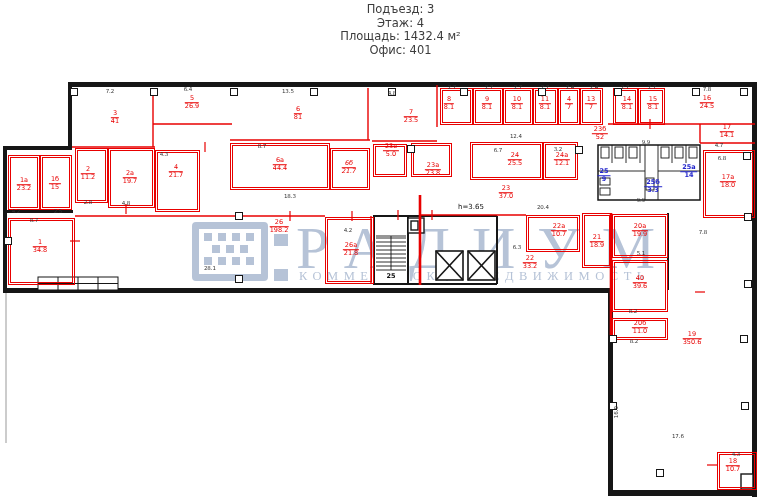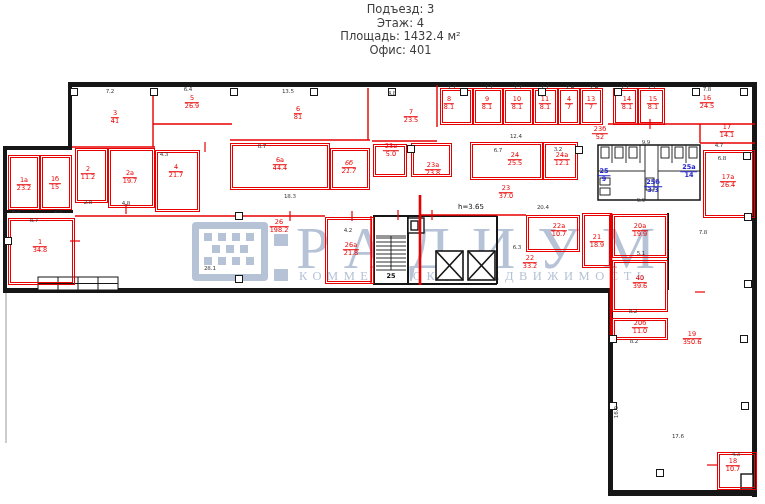--- a/index.html
+++ b/index.html
@@ -302,21 +302,21 @@
         <span class="num">16</span>
         <span class="area">24.5</span>
       </div>
       <div class="room-label" style="left: 727px; top: 132px;">
         <span class="num">17</span>
         <span class="area">14.1</span>
       </div>
       <div class="room-box" style="left: 703px; top: 150px; width: 52px; height: 68px;"></div>
       <div class="room-label" style="left: 728px; top: 182px;">
         <span class="num">17а</span>
-        <span class="area">26.4</span>
+        <span class="area">18.0</span>
       </div>
       <div class="room-box" style="left: 717px; top: 452px; width: 40px; height: 38px;"></div>
       <div class="room-label" style="left: 733px; top: 466px;">
         <span class="num">18</span>
         <span class="area">10.7</span>
       </div>
       <div class="room-label" style="left: 692px; top: 339px;">
         <span class="num">19</span>
         <span class="area">350.6</span>
       </div>

